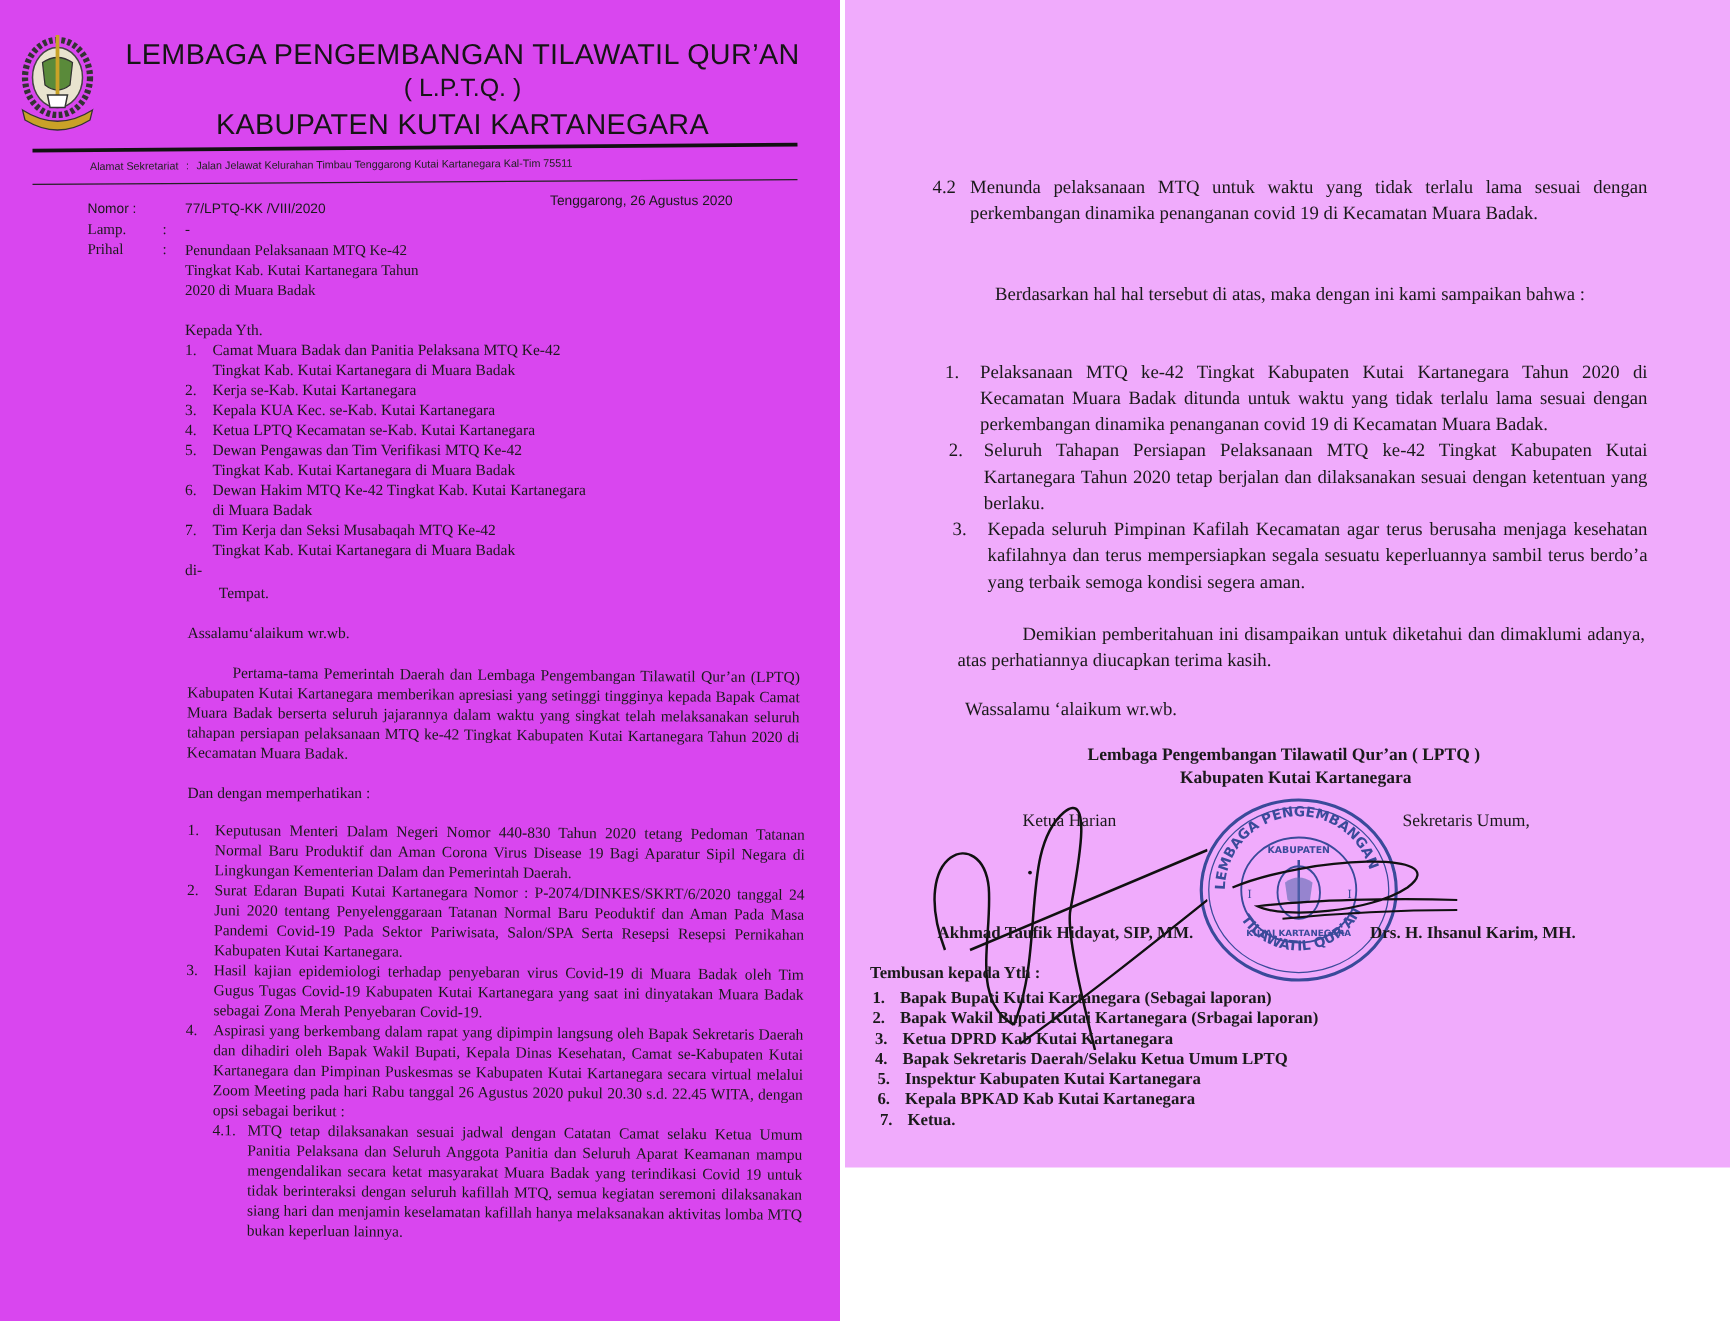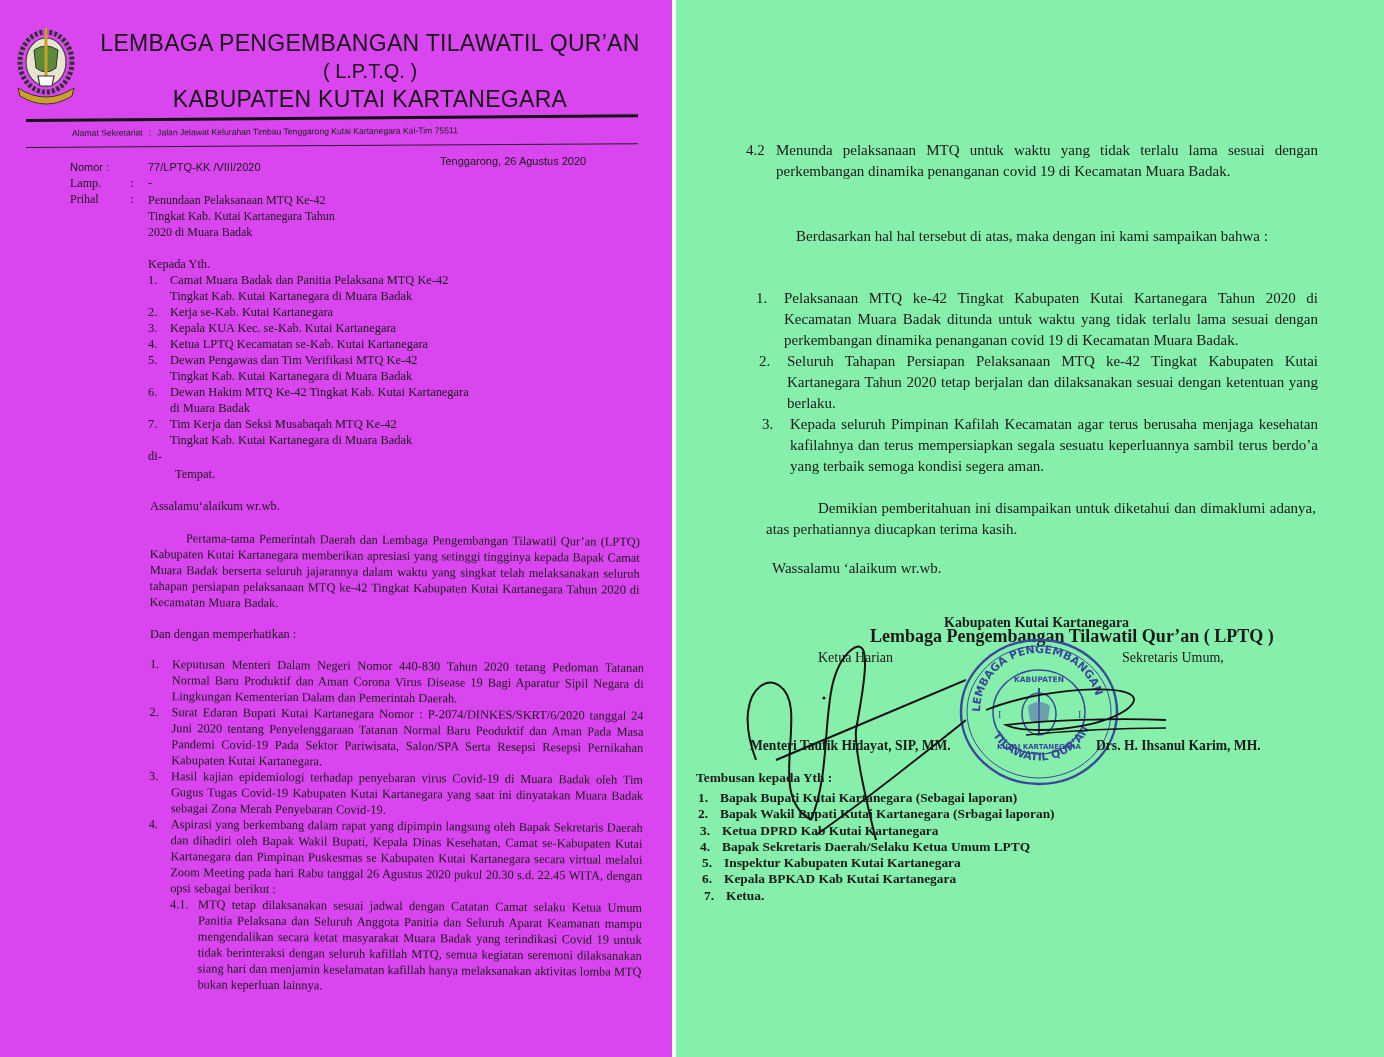--- a/index.html
+++ b/index.html
@@ -1,21 +1,21 @@
 <!DOCTYPE html>
 <html><head>
   <meta charset="utf-8">
   <style>
     * { box-sizing: border-box; margin: 0; padding: 0; }
     html, body { width: 1384px; height: 1057px; background: #ffffff; overflow: hidden; }
     body { position: relative; font-family: "Liberation Serif", "DejaVu Serif", serif; color: #1a1a1a; }
 
     .page { position: absolute; top: 0; background: #d946ef; }
     #page-left { left: 0; width: 672px; height: 1057px; }
-    #page-right { left: 676px; width: 708px; height: 1057px; background: #86efac; }
+    #page-right { left: 676px; width: 708px; height: 934px; background: #f0abfc; }
 
     
     .logo { position: absolute; left: 14px; top: 22px; width: 64px; height: 86px; }
     .kop-line { position: absolute; font-family: "Liberation Sans", "DejaVu Sans", sans-serif; color: #151515; text-align: center; left: 70px; width: 600px; }
     .kop1 { top: 30px; font-size: 23px; letter-spacing: 0.3px; }
     .kop2 { top: 60px; font-size: 20px; }
     .kop3 { top: 86px; font-size: 23px; letter-spacing: 0.3px; }
     .rule-thick { position: absolute; left: 26px; top: 119px; width: 612px; height: 3px; background: #111; transform: rotate(-0.45deg); transform-origin: left center; }
     .rule-thin { position: absolute; left: 26px; top: 147px; width: 612px; height: 1px; background: #222; transform: rotate(-0.35deg); transform-origin: left center; }
     .address { position: absolute; left: 72px; top: 128px; font-family: "Liberation Sans", "DejaVu Sans", sans-serif; font-size: 8.6px; color: #222; transform: rotate(-0.4deg); transform-origin: left center; white-space: nowrap; }
@@ -154,21 +154,21 @@
     <ol class="plain">
       <li class="justify" style="padding-left:28px;"><span class="num">1.</span><span>Pelaksanaan MTQ ke-42 Tingkat Kabupaten Kutai Kartanegara Tahun 2020 di Kecamatan Muara Badak ditunda untuk waktu yang tidak terlalu lama sesuai dengan perkembangan dinamika penanganan covid 19 di Kecamatan Muara Badak.</span></li>
       <li class="justify" style="padding-left:28px; margin-left:3px;"><span class="num">2.</span><span>Seluruh Tahapan Persiapan Pelaksanaan MTQ ke-42 Tingkat Kabupaten Kutai Kartanegara Tahun 2020 tetap berjalan dan dilaksanakan sesuai dengan ketentuan yang berlaku.</span></li>
       <li class="justify" style="padding-left:28px; margin-left:6px;"><span class="num">3.</span><span>Kepada seluruh Pimpinan Kafilah Kecamatan agar terus berusaha menjaga kesehatan kafilahnya dan terus mempersiapkan segala sesuatu keperluannya sambil terus berdo’a yang terbaik semoga kondisi segera aman.</span></li>
     </ol>
   </div>
 
   <div class="r-text justify" style="left:90px; top:498px; width:550px; text-indent:52px;">Demikian pemberitahuan ini disampaikan untuk diketahui dan dimaklumi adanya, atas perhatiannya diucapkan terima kasih.</div>
   <div class="r-text" style="left:96px; top:558px;">Wassalamu ‘alaikum wr.wb.</div>
 
-  <div class="r-text r-bold" style="left:194px; top:626px; font-size:18px;">Lembaga Pengembangan Tilawatil Qur’an ( LPTQ )</div>
+  <div class="r-text r-bold" style="left:194px; top:594px; font-size:14px;">Lembaga Pengembangan Tilawatil Qur’an ( LPTQ )</div>
   <div class="r-text r-bold" style="left:268px; top:612px; font-size:14px;">Kabupaten Kutai Kartanegara</div>
 
   <div class="sig-label" style="left:142px; top:650px;">Ketua Harian</div>
   <div class="sig-label" style="left:446px; top:650px;">Sekretaris Umum,</div>
 
   <svg class="stamp" viewBox="0 0 162 152">
     <defs>
       <path id="stampTop" d="M 22 76 A 59 59 0 0 1 140 76"></path>
       <path id="stampBottom" d="M 30 90 A 55 55 0 0 0 132 90"></path>
     </defs>
@@ -191,21 +191,21 @@
     <path d="M95 180 C 120 120, 100 40, 135 10 C 160 -10, 145 60, 140 90 C 138 110, 150 160, 160 200" fill="none" stroke="#111" stroke-width="2"></path>
     <path d="M60 120 C 120 95, 180 70, 250 40" fill="none" stroke="#111" stroke-width="2"></path>
     <path d="M100 195 C 150 160, 200 120, 250 80" fill="none" stroke="#111" stroke-width="1.8"></path>
     <circle cx="108" cy="58" r="1.5" fill="#111"></circle>
   </svg>
   <svg class="signature2" viewBox="0 0 200 60">
     <path d="M20 30 C 80 5, 200 0, 160 30 C 130 50, 60 55, 40 45 C 80 40, 150 38, 200 40" fill="none" stroke="#111" stroke-width="1.8"></path>
     <path d="M60 55 C 110 50, 160 48, 200 48" fill="none" stroke="#111" stroke-width="1.5"></path>
   </svg>
 
-  <div class="sig-name" style="left:74px; top:738px;">Menteri Taufik Hidayat, SIP, MM.</div>
+  <div class="sig-name" style="left:74px; top:738px;">Akhmad Taufik Hidayat, SIP, MM.</div>
   <div class="sig-name" style="left:420px; top:738px;">Drs. H. Ihsanul Karim, MH.</div>
 
   <div class="cc" style="left:20px; top:770px;">Tembusan kepada Yth :</div>
   <div class="cc" style="left:22px; top:790px;">
     <ol class="plain">
       <li style="padding-left:22px;"><span class="num">1.</span><span>Bapak Bupati Kutai Kartanegara (Sebagai laporan)</span></li>
       <li style="padding-left:22px;"><span class="num">2.</span><span>Bapak Wakil Bupati Kutai Kartanegara (Srbagai laporan)</span></li>
       <li style="padding-left:22px; margin-left:2px;"><span class="num">3.</span><span>Ketua DPRD Kab Kutai Kartanegara</span></li>
       <li style="padding-left:22px; margin-left:2px;"><span class="num">4.</span><span>Bapak Sekretaris Daerah/Selaku Ketua Umum LPTQ</span></li>
       <li style="padding-left:22px; margin-left:4px;"><span class="num">5.</span><span>Inspektur Kabupaten Kutai Kartanegara</span></li>

